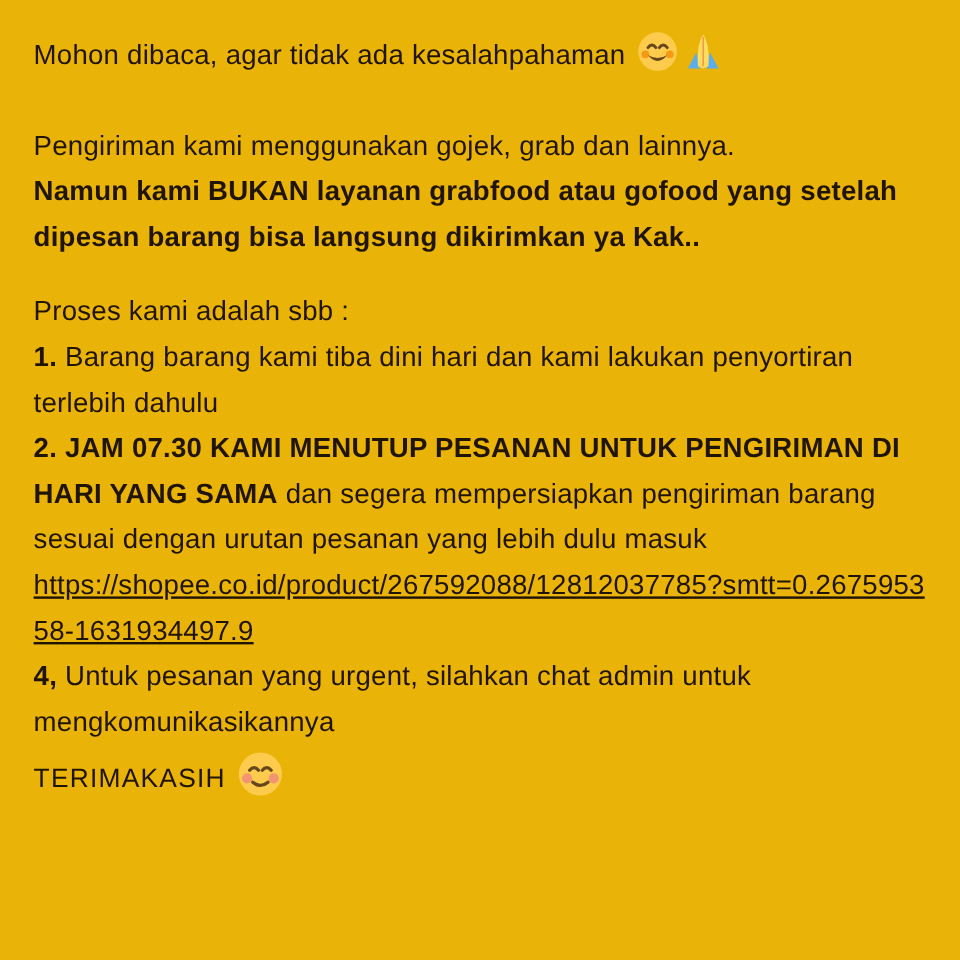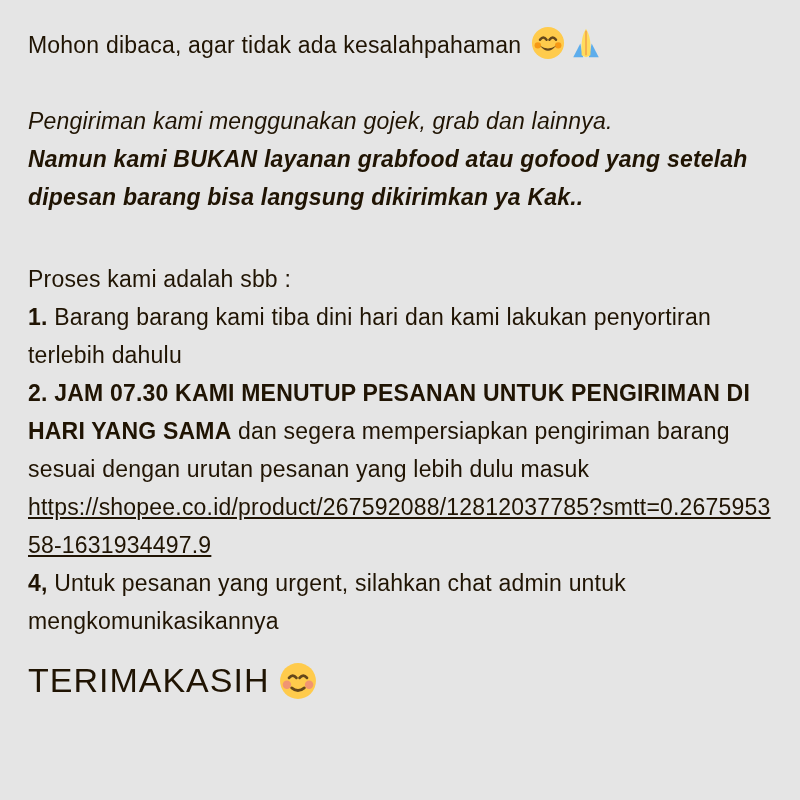--- a/index.html
+++ b/index.html
@@ -9,36 +9,36 @@
     background: #F8B12B;
     overflow: hidden;
     font-family: "Liberation Sans", sans-serif;
     color: #201403;
   }
   .poster {
     box-sizing: border-box;
     width: 800px;
     height: 800px;
     padding: 26px 28px 0 28px;
-    background: #e5e5e5;
+    background: #eab308;
   }
   .line {
     margin: 0;
     font-size: 23px;
     line-height: 38px;
     font-weight: 400;
     letter-spacing: 0.2px;
   }
   .intro { margin-bottom: 38px; }
-  .shipping-block { margin-bottom: 44px; font-style: italic; }
+  .shipping-block { margin-bottom: 24px; }
   strong, .bold { font-weight: 700; }
   .link-line { word-break: break-all; text-decoration: underline; }
   .closing {
-    margin-top: 20px;
-    font-size: 34px;
+    margin-top: 6px;
+    font-size: 22px;
     line-height: 40px;
     letter-spacing: 1px;
   }
   .emoji {
     display: inline-block;
     vertical-align: -7px;
     margin-left: 4px;
   }
   .emoji-first { margin-left: 10px; }
   .closing .emoji { vertical-align: -8px; margin-left: 10px; }

